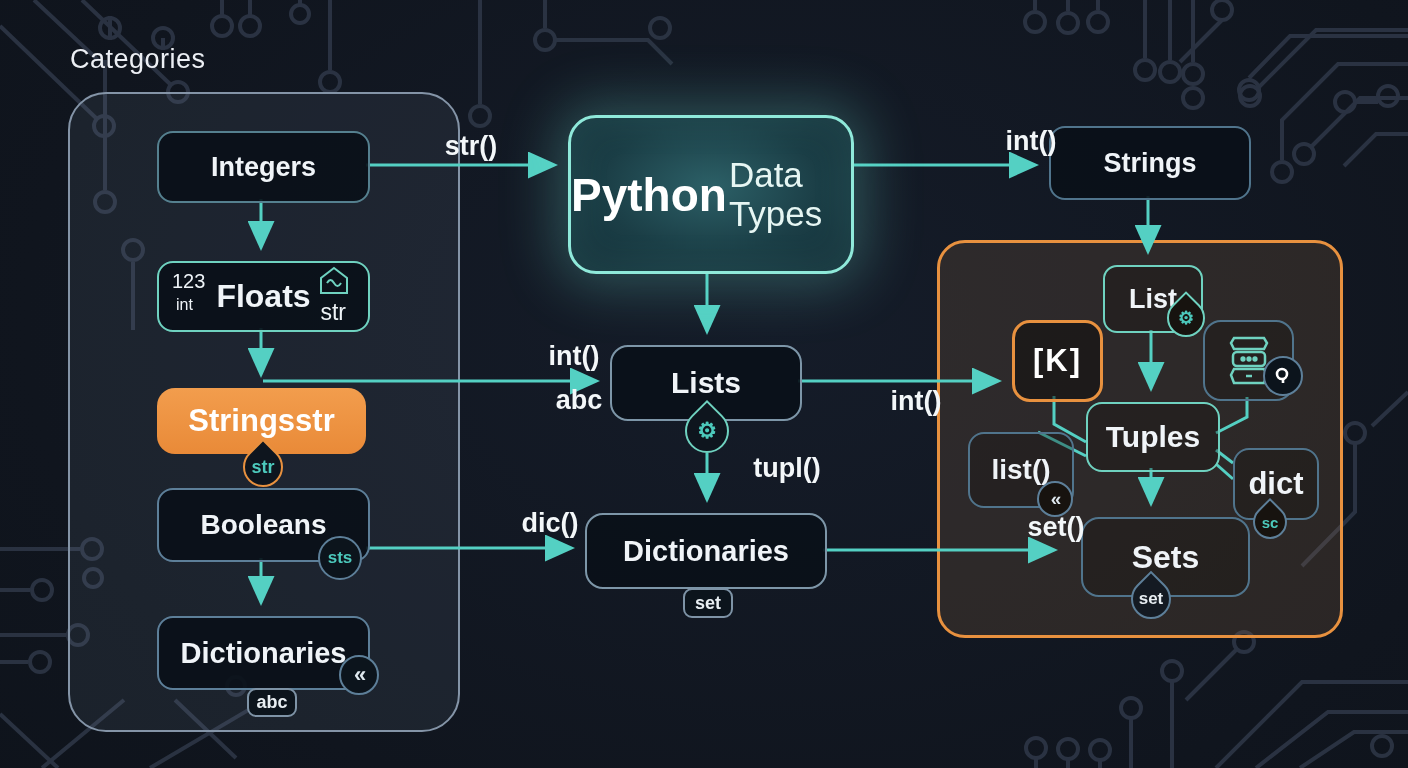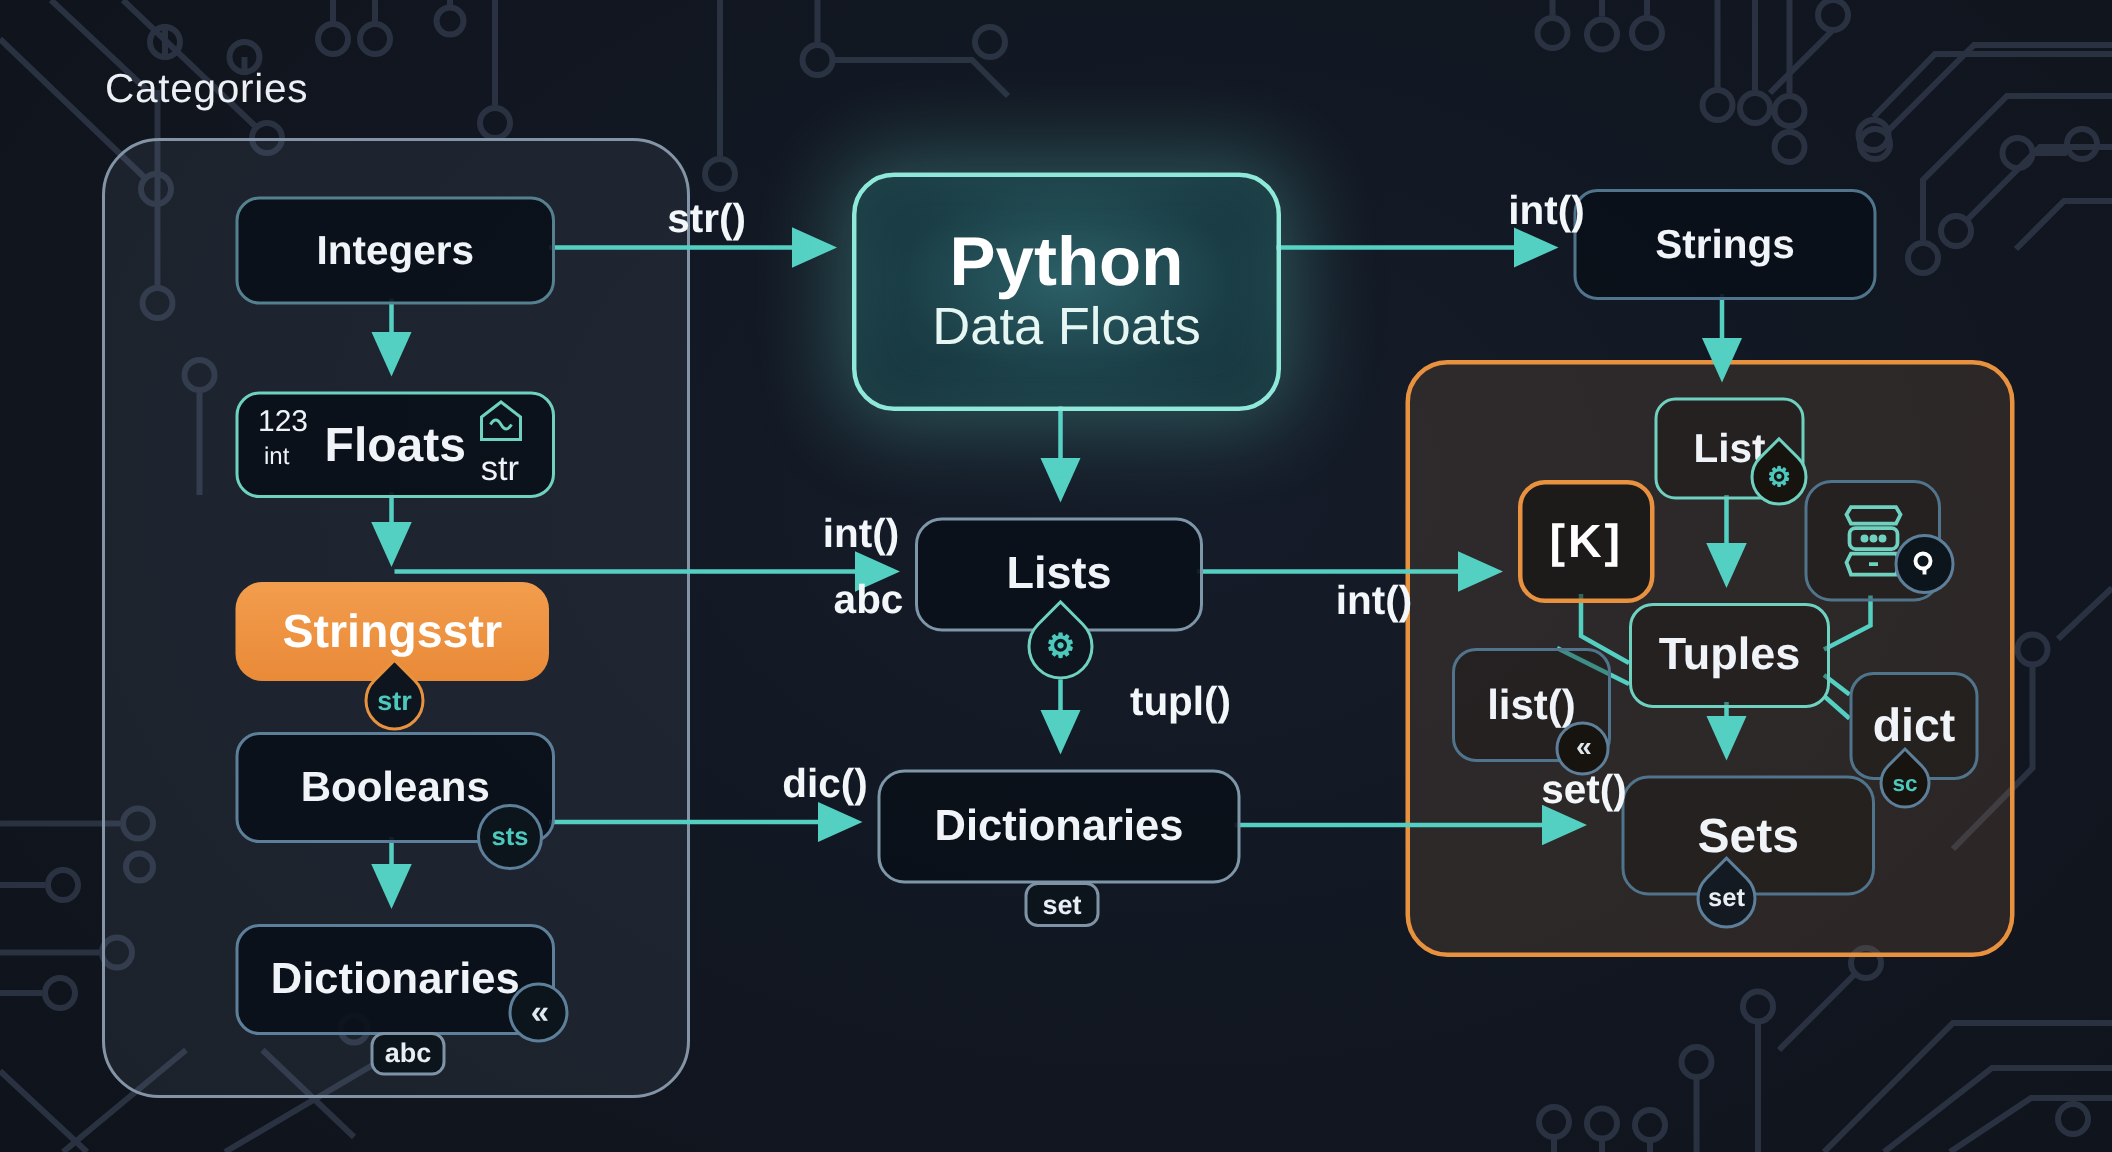--- a/index.html
+++ b/index.html
@@ -37,21 +37,21 @@
     background:linear-gradient(#f29d4d,#e98a38);border-radius:18px;
     color:#fff;font-weight:600;font-size:31px;border:none;
   }
   .k-box{
     position:absolute;display:flex;align-items:center;justify-content:center;
     background:rgba(16,14,12,0.55);border:3px solid #e8913f;border-radius:18px;
     color:#fff;font-weight:700;font-size:31px;letter-spacing:2px;
   }
   .python{
     position:absolute;left:568px;top:115px;width:280px;height:153px;
-    display:flex;flex-direction:column;align-items:center;justify-content:center;gap:2px;
+    display:flex;flex-direction:row;align-items:center;justify-content:center;gap:2px;
     background:radial-gradient(ellipse at 50% 45%, #2c6067 0%, #1b3e46 55%, #142e37 100%);
     border:3px solid #8fe9da;border-radius:28px;
     box-shadow:0 0 55px 12px rgba(110,230,215,0.28), inset 0 0 40px rgba(120,230,215,0.12);
   }
   .python .t1{font-size:46px;font-weight:700;color:#ffffff;line-height:1;}
   .python .t2{font-size:35px;font-weight:500;color:#e6f6f3;line-height:1.1;}
   .elabel{position:absolute;transform:translate(-50%,-50%);font-size:27px;font-weight:600;color:#f3f7f9;white-space:nowrap;margin-left:40px;}
   .cbadge{
     position:absolute;border-radius:50%;background:#0c141c;border:2.5px solid #5d7f99;
     display:flex;align-items:center;justify-content:center;color:#4cc9bc;font-weight:600;
@@ -244,21 +244,21 @@
   </div>
   <div class="cbadge" style="left:339px;top:655px;width:36px;height:36px;">
     <span class="chev">«</span>
   </div>
   <div class="tag" style="left:247px;top:688px;width:46px;height:25px;">
     <span>abc</span>
   </div>
 
   <div class="python">
     <div class="t1">Python</div>
-    <div class="t2">Data Floats</div>
+    <div class="t2">Data Types</div>
   </div>
 
   <div class="box b-lightslate" style="left:610px;top:345px;width:188px;height:72px;font-size:30px;border-radius:18px;">
     <span>Lists</span>
   </div>
   <div class="drop" style="left:685px;top:409px;width:44px;height:44px;">
     <div class="shape"></div>
     <div class="txt gear" style="font-size:22px;">⚙</div>
   </div>
 

